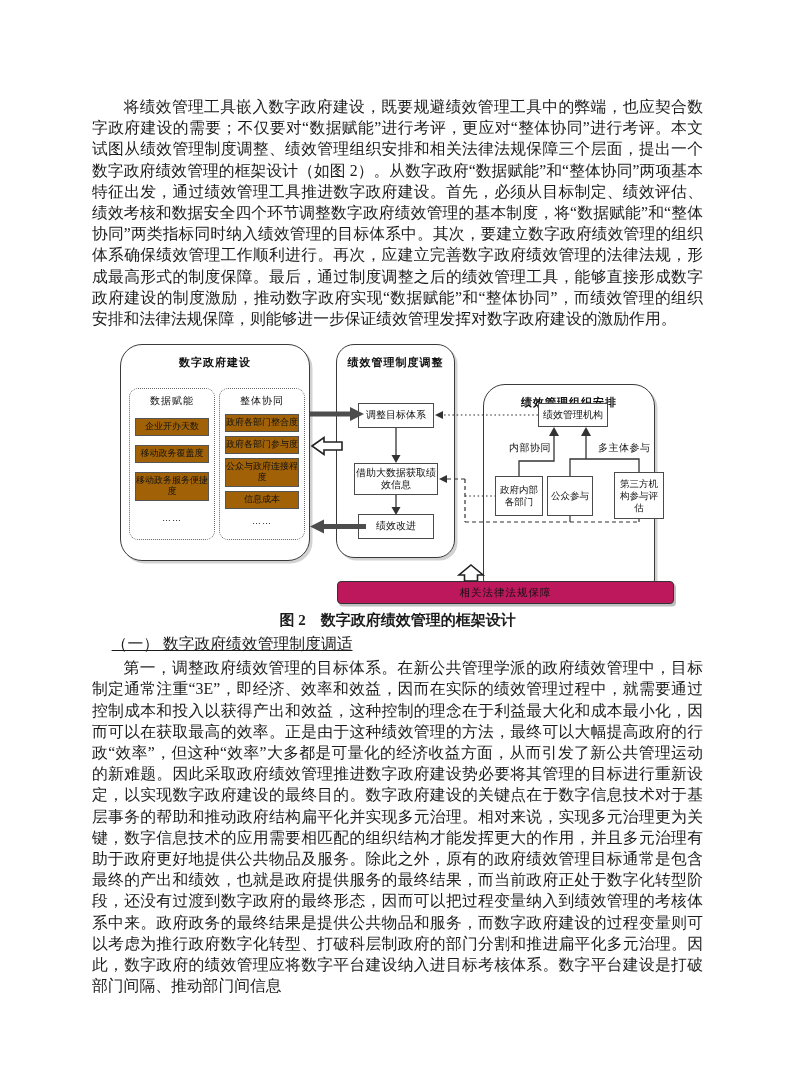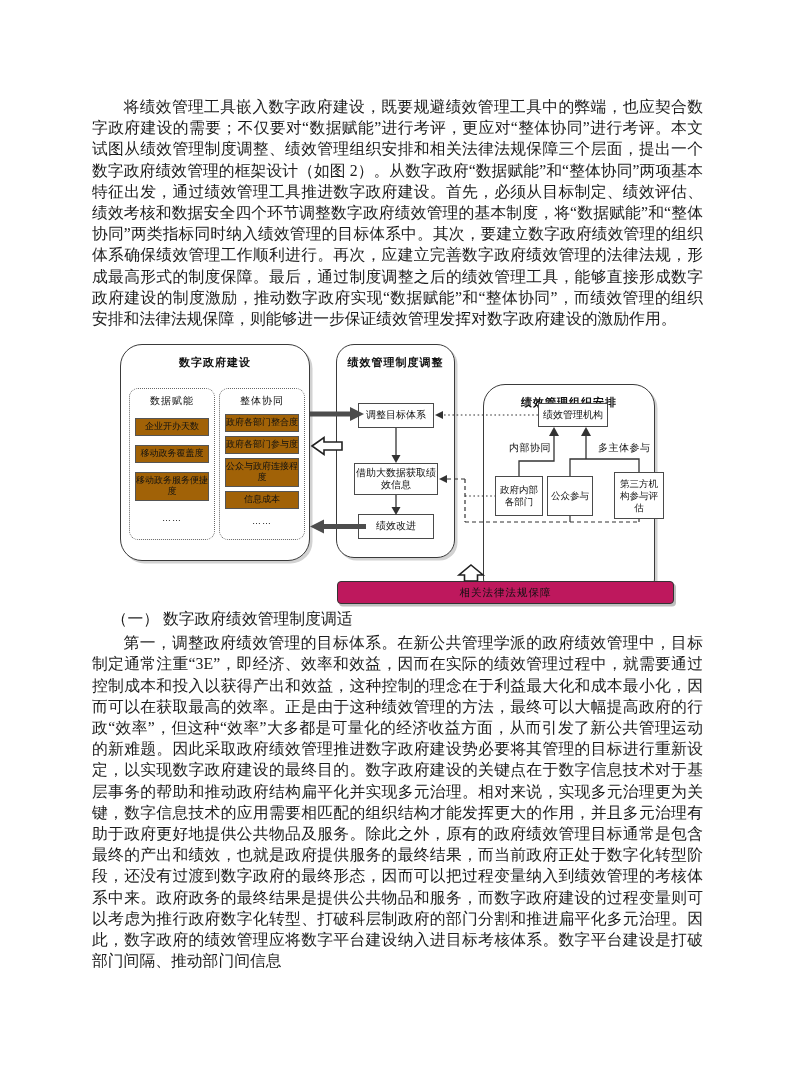--- a/index.html
+++ b/index.html
@@ -8,21 +8,21 @@
     box-sizing:border-box;padding:84px 78px 0 80px;
     font-family:"Liberation Serif", serif;color:#1c1c1c;overflow:hidden;
   }
   .para{
     margin:12px;font-size:15.8px;line-height:21.2px;text-align:justify;
     text-indent:2em;word-break:break-all;
   }
   .caption{
     margin:6px 0 0 0;text-align:center;font-weight:bold;font-size:15px;
   }
-  .heading{margin:4px 0 0 0;font-size:15.8px;text-indent:2em;}
+  .heading{margin:4px 0 0 0;font-size:15.8px;text-indent:2em;text-decoration:underline;}
   .p2{margin-top:2px;}
   .pagenum{margin-top:6px;text-align:right;padding-right:20px;font-size:13.5px;}
 
   
   .diagram{
     position:relative;width:557px;height:264px;margin:0 0 0 38px;
     font-family:"Liberation Sans", sans-serif;color:#111;
   }
   .diagram .connectors{position:absolute;left:0;top:0;z-index:3;pointer-events:none;}
   .obox{
@@ -162,18 +162,19 @@
     <div class="node org">绩效管理机构</div>
     <div class="lbl l-int">内部协同</div>
     <div class="lbl l-multi">多主体参与</div>
     <div class="node a1">政府内部各部门</div>
     <div class="node a2">公众参与</div>
     <div class="node a3">第三方机构参与评估</div>
 
     <div class="bar">相关法律法规保障</div>
   </div>
 
+  <p class="caption">图 2　数字政府绩效管理的框架设计</p>
 
   <p class="heading">（一） 数字政府绩效管理制度调适</p>
 
   <p class="para p2">第一，调整政府绩效管理的目标体系。在新公共管理学派的政府绩效管理中，目标制定通常注重“3E”，即经济、效率和效益，因而在实际的绩效管理过程中，就需要通过控制成本和投入以获得产出和效益，这种控制的理念在于利益最大化和成本最小化，因而可以在获取最高的效率。正是由于这种绩效管理的方法，最终可以大幅提高政府的行政“效率”，但这种“效率”大多都是可量化的经济收益方面，从而引发了新公共管理运动的新难题。因此采取政府绩效管理推进数字政府建设势必要将其管理的目标进行重新设定，以实现数字政府建设的最终目的。数字政府建设的关键点在于数字信息技术对于基层事务的帮助和推动政府结构扁平化并实现多元治理。相对来说，实现多元治理更为关键，数字信息技术的应用需要相匹配的组织结构才能发挥更大的作用，并且多元治理有助于政府更好地提供公共物品及服务。除此之外，原有的政府绩效管理目标通常是包含最终的产出和绩效，也就是政府提供服务的最终结果，而当前政府正处于数字化转型阶段，还没有过渡到数字政府的最终形态，因而可以把过程变量纳入到绩效管理的考核体系中来。政府政务的最终结果是提供公共物品和服务，而数字政府建设的过程变量则可以考虑为推行政府数字化转型、打破科层制政府的部门分割和推进扁平化多元治理。因此，数字政府的绩效管理应将数字平台建设纳入进目标考核体系。数字平台建设是打破部门间隔、推动部门间信息</p>
 
 </div>
 
 </body></html>

